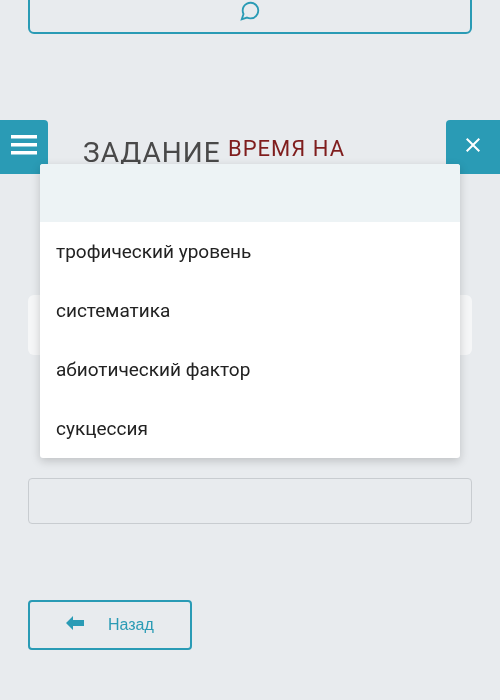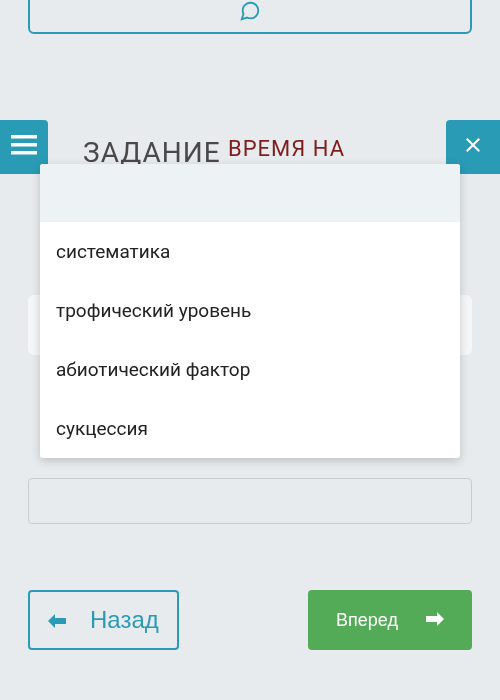--- a/index.html
+++ b/index.html
@@ -123,22 +123,22 @@
       left: 28px;
       right: 28px;
       display: flex;
       justify-content: space-between;
     }
     .back-btn {
       border: 2px solid #2a9bb5;
       color: #2a9bb5;
       background: transparent;
       border-radius: 4px;
-      padding: 14px 18px;
-      font-size: 24px;
+      padding: 14px 36px;
+      font-size: 16px;
       display: flex;
       align-items: center;
       gap: 24px;
       cursor: pointer;
     }
     .forward-btn {
       border: none;
       color: #ffffff;
       background: #53ab57;
       border-radius: 4px;
@@ -180,36 +180,28 @@
 </div>
 
 <div class="bg-heading">ЗАДАНИЕ</div>
 <div class="bg-subheading">ВРЕМЯ НА</div>
 
 <div class="bg-placeholder"></div>
 <div class="bg-placeholder2"></div>
 
 <div class="dropdown">
   <div class="dropdown-header"></div>
+  <div class="dropdown-item">трофический уровень</div>
   <div class="dropdown-item">систематика</div>
-  <div class="dropdown-item">трофический уровень</div>
   <div class="dropdown-item">абиотический фактор</div>
   <div class="dropdown-item">сукцессия</div>
 </div>
 
 <div class="nav-row">
   <button class="back-btn">
     <span>
       <svg width="18" height="14" viewBox="0 0 18 14" fill="#2a9bb5">
         <path d="M7 0L0 7l7 7v-4h11V4H7z"></path>
       </svg>
     </span>
     <span>Назад</span>
   </button>
-  <button class="forward-btn">
-    <span>Вперед</span>
-    <span>
-      <svg width="18" height="14" viewBox="0 0 18 14" fill="#ffffff">
-        <path d="M11 0l7 7-7 7v-4H0V4h11z"></path>
-      </svg>
-    </span>
-  </button>
 </div>
 
 </body></html>

